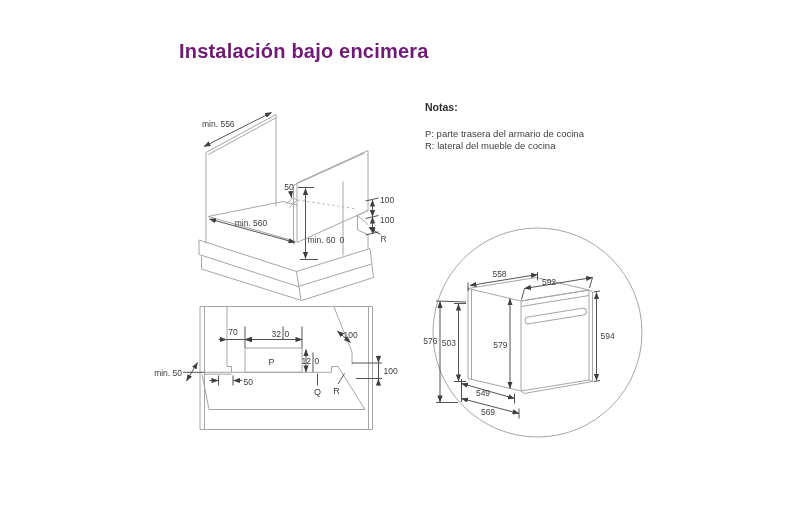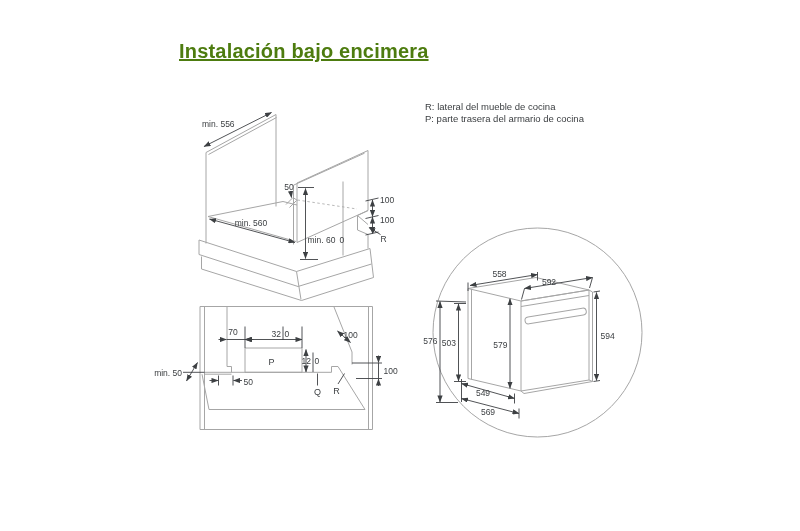--- a/index.html
+++ b/index.html
@@ -1,36 +1,37 @@
 <!DOCTYPE html>
 <html><head>
 <meta charset="utf-8">
 <style>
   html,body{margin:0;padding:0;background:#ffffff;}
   body{width:800px;height:531px;position:relative;font-family:"Liberation Sans",sans-serif;overflow:hidden;}
-  .title{position:absolute;left:179px;top:40px;font-size:20px;font-weight:700;color:#4d7c0f;letter-spacing:.2px;text-decoration:underline;}
+  .title{position:absolute;left:179px;top:40px;font-size:20px;font-weight:700;color:#701a75;letter-spacing:.2px;}
   .notes{position:absolute;left:425px;top:101px;color:#3d4043;}
   .notes-heading{font-size:10.5px;font-weight:700;color:#2b2e31;margin:0 0 15px 0;}
   .notes-item{font-size:9.5px;line-height:12px;margin:0;}
   svg.drawing{position:absolute;left:0;top:0;}
   svg text{font-size:9px;fill:#3d4043;font-family:"Liberation Sans",sans-serif;}
   .ln{stroke:#a6a6a6;fill:none;stroke-width:1;}
   .dim{stroke:#3d4043;fill:none;stroke-width:0.9;}
   .dash{stroke-dasharray:2.5,2.5;stroke-width:0.8;}
   .fillw{fill:#ffffff;}
   .smalltxt{font-size:8.5px;}
 </style>
 </head>
 <body>
 
 <div class="title">Instalación bajo encimera</div>
 
 <div class="notes">
+  <p class="notes-heading">Notas:</p>
+  <p class="notes-item">P: parte trasera del armario de cocina</p>
   <p class="notes-item">R: lateral del mueble de cocina</p>
-  <p class="notes-item">P: parte trasera del armario de cocina</p>
 </div>
 
 <svg class="drawing" width="800" height="531" viewBox="0 0 800 531">
   <defs>
     <marker id="ah" viewBox="0 0 8 6" refX="7.5" refY="3" markerWidth="7" markerHeight="5.2" markerUnits="userSpaceOnUse" orient="auto-start-reverse">
       <path d="M0,0 L8,3 L0,6 Z" fill="#3d4043"></path>
     </marker>
   </defs>
 
   <g>

